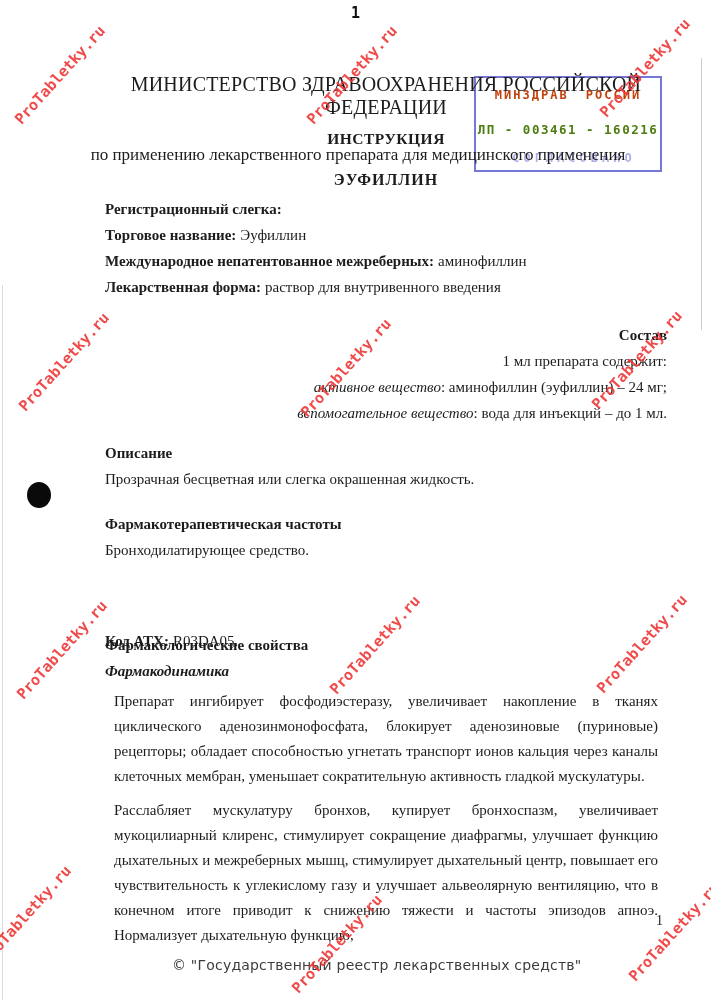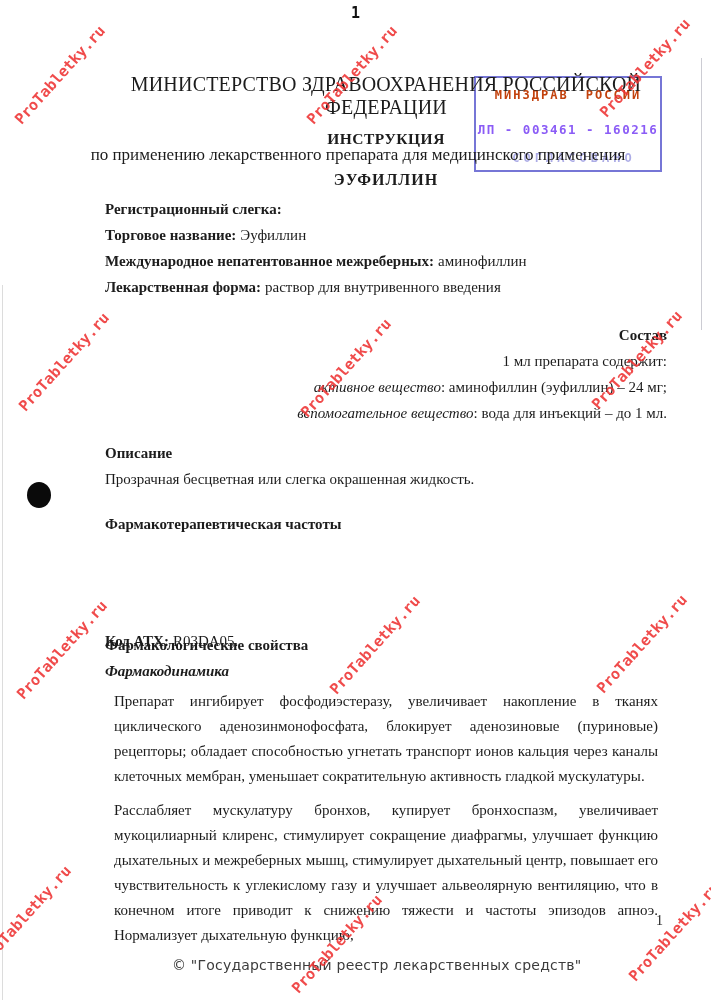--- a/index.html
+++ b/index.html
@@ -34,21 +34,21 @@
   .drugname{top:171px; font-size:16px; font-weight:bold; letter-spacing:1px;}
   
   .stamp{
     position:absolute; left:474px; top:76px; width:184px; height:92px;
     border:2px solid rgba(72,72,200,.75); z-index:1;
     font-family:"DejaVu Sans Mono", monospace; color:#4a4ac4;
   }
   .stamp-l1{position:absolute; top:10px; left:0; width:100%; text-align:center;
     font-size:12px; font-weight:bold; letter-spacing:2px; word-spacing:8px; color:#c2410c;}
   .stamp-l2{position:absolute; top:44px; left:0; width:100%; text-align:center;
-    font-size:12.5px; font-weight:bold; letter-spacing:1.5px; color:#8b5cf6;}
+    font-size:12.5px; font-weight:bold; letter-spacing:1.5px; color:#4d7c0f;}
   .stamp-l3{position:absolute; top:73px; left:6px; width:100%; text-align:center;
     font-size:12px; font-weight:bold; letter-spacing:4px; color:rgba(72,72,200,.45);}
   
   .tb{position:absolute; left:105px; width:562px; font-size:15px; line-height:26px; z-index:2;}
   .reg-block{top:196px;}
   .sostav-block{top:322px;text-align:right;}
   .opisanie-block{top:440px;}
   .gruppa-block{top:511px;}
   .atc-block{top:580px;margin-top:48px;}
   .pharm-title-block{top:632px;}
@@ -127,20 +127,21 @@
     </div>
   </div>
 
   <div class="tb opisanie-block">
     <div class="bold">Описание</div>
     <div>Прозрачная бесцветная или слегка окрашенная жидкость.</div>
   </div>
 
   <div class="tb gruppa-block">
     <div class="bold">Фармакотерапевтическая частоты</div>
+    <div>Бронходилатирующее средство.</div>
   </div>
 
   <div class="tb atc-block">
     <span class="lbl">Код АТХ:</span><span>R03DA05.</span>
   </div>
 
   <div class="tb pharm-title-block">
     <div class="bold">Фармакологические свойства</div>
     <div class="bold-ital">Фармакодинамика</div>
   </div>

